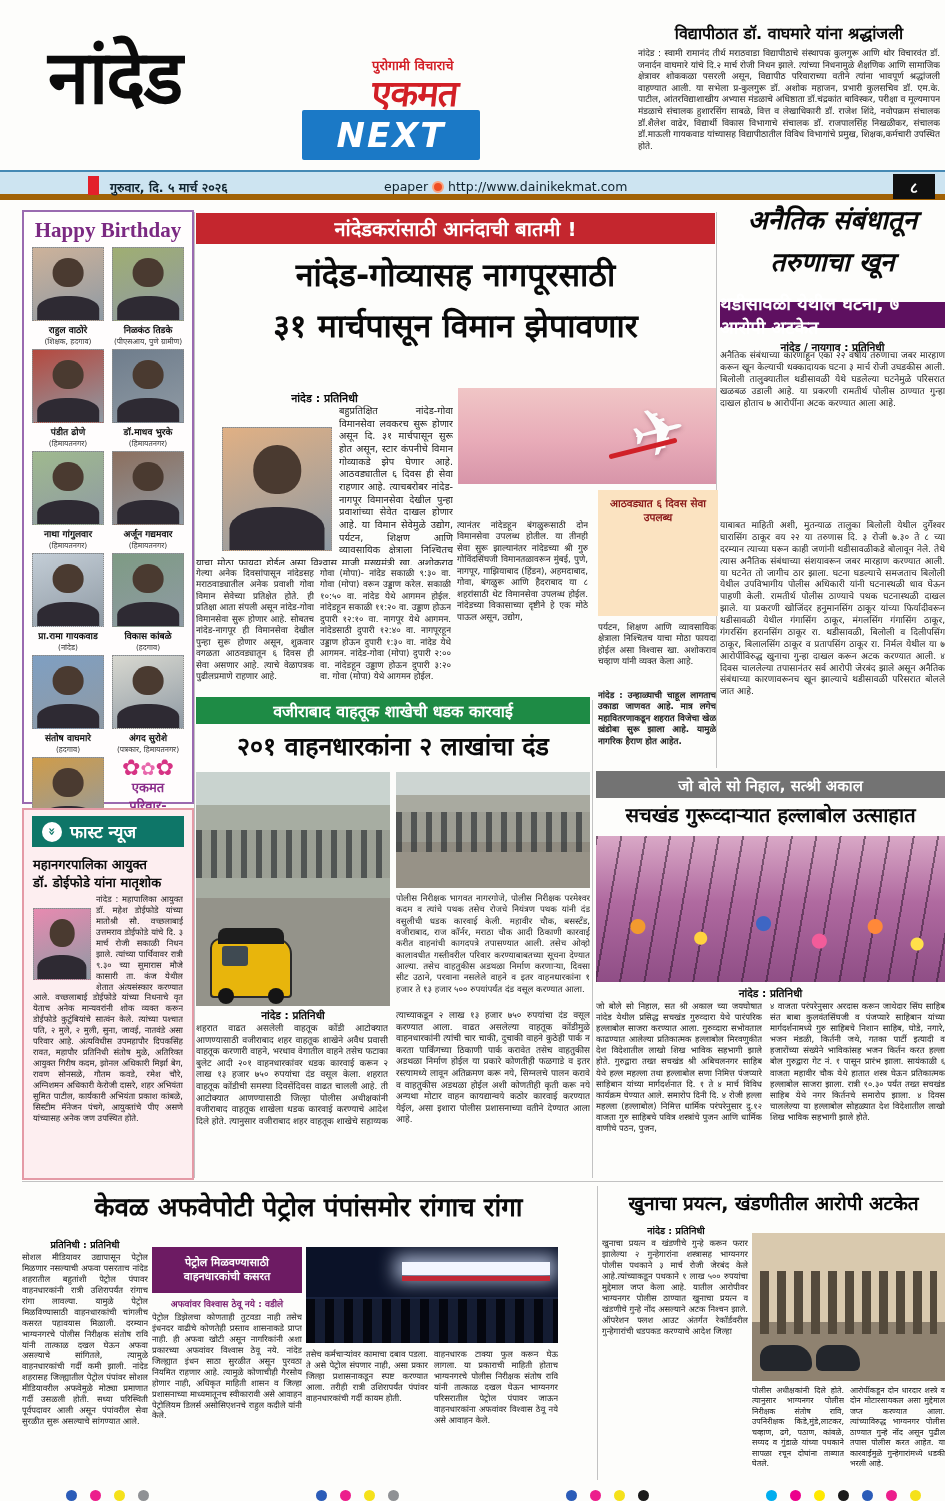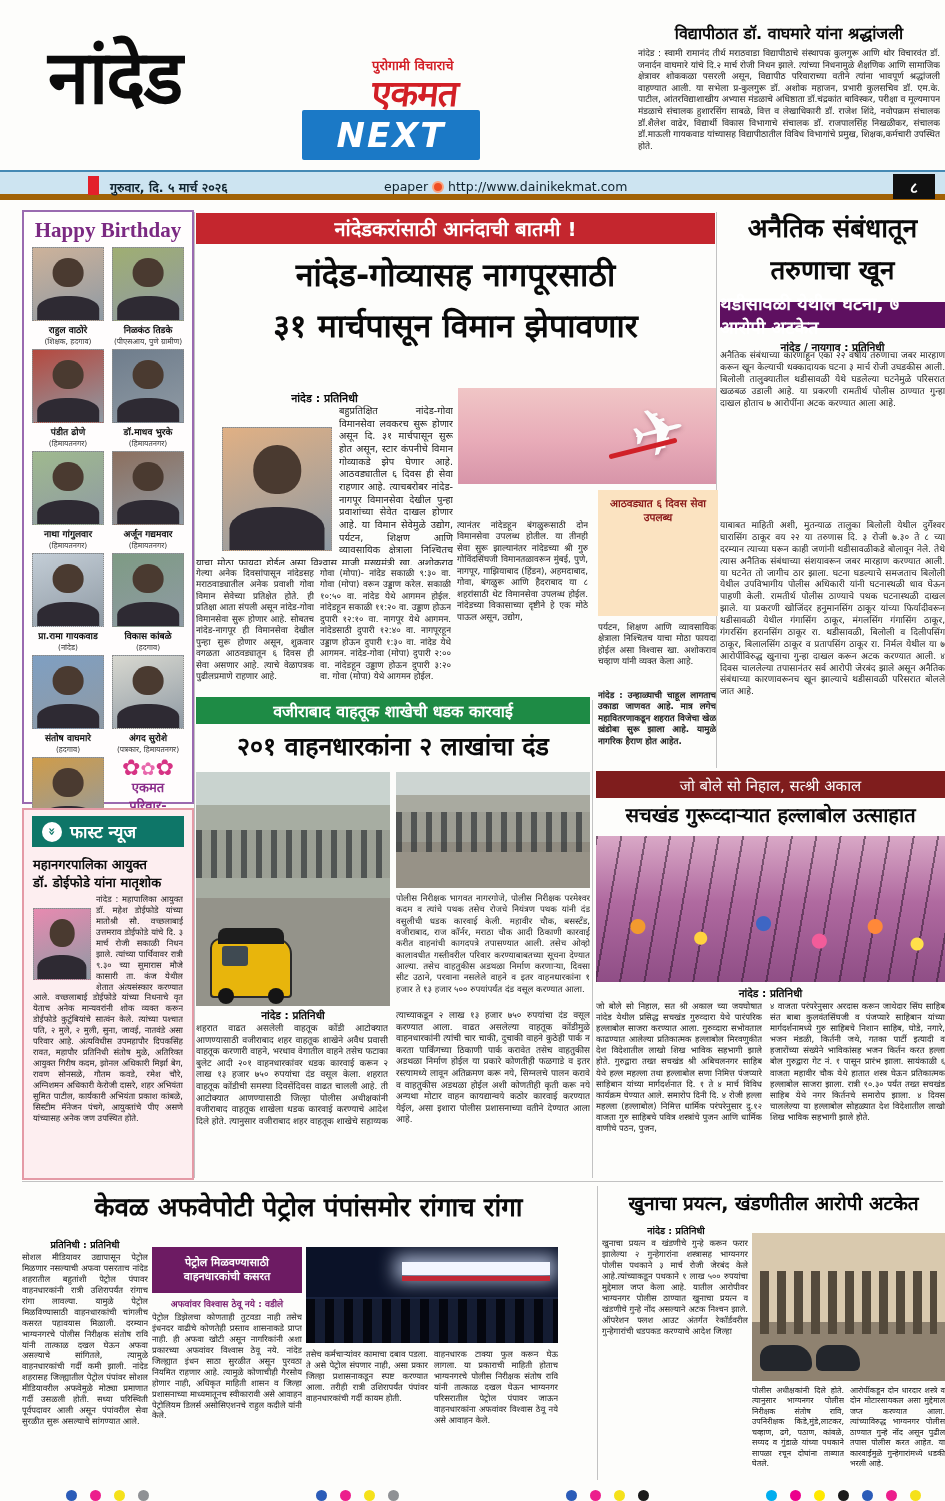--- a/index.html
+++ b/index.html
@@ -14,21 +14,21 @@
   .mast-city{font-size:74px;font-weight:800;color:#0b0b0b;line-height:1.0;letter-spacing:-2px;}
   .tagline{color:#d21f26;font-weight:700;font-size:13px;}
   .brand{color:#d21f26;font-weight:800;font-size:36px;transform:skewX(-6deg);letter-spacing:-1px;}
   .nextbox{background:#1b79c6;color:#fff;font-weight:800;font-style:italic;font-size:34px;display:flex;align-items:center;justify-content:center;letter-spacing:2px;border-radius:2px;}
   .datebar{background:#cde4f1;border-top:2px solid #4589b4;border-bottom:6px solid #a16207;}
   .pagenum{background:#111;color:#fff;display:flex;align-items:center;justify-content:center;font-size:15px;font-weight:700;}
   .epicon{display:inline-block;width:12px;height:12px;border-radius:50%;background:#f04e23;border:2px solid #f9a582;box-sizing:border-box;vertical-align:-2px;}
   
   .kicker-red{background:#c4262e;color:#fff;font-weight:700;display:flex;align-items:center;justify-content:center;}
   .kicker-green{background:#1e8b45;color:#fff;font-weight:700;display:flex;align-items:center;justify-content:center;}
-  .kicker-purple{background:#7f1d1d;color:#fff;font-weight:400;display:flex;align-items:center;justify-content:center;}
+  .kicker-purple{background:#737373;color:#fff;font-weight:700;display:flex;align-items:center;justify-content:center;}
   .subhead-purple{background:#5e1060;color:#fff;font-weight:700;display:flex;align-items:center;justify-content:center;}
   .pbox{background:#6d1b63;color:#fff;font-weight:700;display:flex;align-items:center;justify-content:center;text-align:center;line-height:1.25;padding:2px 4px;box-sizing:border-box;}
   
   .bday{border:2px solid #9a6ab0;background:#fffdfd;box-sizing:border-box;}
   .bday-title{font-family:"Liberation Serif","DejaVu Serif",serif;color:#7b2982;font-weight:700;font-size:21px;text-align:center;padding:6px 0 2px;}
   .bgrid{display:grid;grid-template-columns:1fr 1fr;gap:3px 6px;padding:2px 7px;}
   .bcell{text-align:center;}
   .bname{font-size:9px;font-weight:700;margin-top:2px;color:#111;}
   .bdet{font-size:7.5px;color:#333;}
   .portrait{position:relative;border:1px dotted #8a8a8a;width:70px;height:72px;margin:0 auto;background:linear-gradient(160deg,var(--tint,#b9c4cc),#8f9aa4);overflow:hidden;}
@@ -216,21 +216,21 @@
   </div>
   <div class="abs schedbox" style="left:598px;top:490px;width:120px;height:126px;">
     <div class="schedtitle">आठवड्यात ६ दिवस सेवा उपलब्ध</div>
   </div>
   <div class="abs jt" style="left:196px;top:568px;width:118px;height:134px;font-size:8.7px;">गेल्या अनेक दिवसांपासून नांदेडसह मराठवाड्यातील अनेक प्रवाशी गोवा विमान सेवेच्या प्रतिक्षेत होते. ही प्रतिक्षा आता संपली असून नांदेड-गोवा विमानसेवा सुरू होणार आहे. सोबतच नांदेड-नागपूर ही विमानसेवा देखील पुन्हा सुरू होणार असून, शुक्रवार वगळता आठवड्यातून ६ दिवस ही सेवा असणार आहे. त्याचे वेळापत्रक पुढीलप्रमाणे राहणार आहे.</div>
   <div class="abs jt" style="left:320px;top:568px;width:131px;height:134px;font-size:8.7px;">गोवा (मोपा)- नांदेड सकाळी ९:३० वा. गोवा (मोपा) वरून उड्डाण करेल. सकाळी १०:५० वा. नांदेड येथे आगमन होईल. नांदेडहून सकाळी ११:२० वा. उड्डाण होऊन दुपारी १२:१० वा. नागपूर येथे आगमन. नांदेडसाठी दुपारी १२:४० वा. नागपूरहून उड्डाण होऊन दुपारी १:३० वा. नांदेड येथे आगमन. नांदेड-गोवा (मोपा) दुपारी २:०० वा. नांदेडहून उड्डाण होऊन दुपारी ३:२० वा. गोवा (मोपा) येथे आगमन होईल.</div>
   <div class="abs jt" style="left:457px;top:520px;width:131px;height:182px;font-size:8.7px;">त्यानंतर नांदेडहून बंगळुरूसाठी दोन विमानसेवा उपलब्ध होतील. या तीनही सेवा सुरू झाल्यानंतर नांदेडच्या श्री गुरु गोविंदसिंघजी विमानतळावरून मुंबई, पुणे, नागपूर, गाझियाबाद (हिंडन), अहमदाबाद, गोवा, बंगळुरू आणि हैदराबाद या ८ शहरांसाठी थेट विमानसेवा उपलब्ध होईल. नांदेडच्या विकासाच्या दृष्टीने हे एक मोठे पाऊल असून, उद्योग,</div>
   <div class="abs jt" style="left:598px;top:622px;width:118px;height:58px;font-size:8.7px;">पर्यटन, शिक्षण आणि व्यावसायिक क्षेत्राला निश्चितच याचा मोठा फायदा होईल असा विश्वास खा. अशोकराव चव्हाण यांनी व्यक्त केला आहे.</div>
   <div class="abs jt" style="left:598px;top:690px;width:118px;height:68px;font-size:8.7px;font-weight:600;">नांदेड : उन्हाळ्याची चाहूल लागताच उकाडा जाणवत आहे. मात्र लगेच महावितरणाकडून शहरात विजेचा खेळ खंडोबा सुरू झाला आहे. यामुळे नागरिक हैराण होत आहेत.</div>
 
-  <div class="abs ctr" style="left:720px;top:208px;width:225px;font-weight:800;font-size:26px;line-height:1.6;color:#0a0a0a;">
+  <div class="abs ctr" style="left:720px;top:200px;width:225px;font-weight:800;font-size:26px;line-height:1.6;color:#0a0a0a;font-style:italic;">
     <div class="nowrap">अनैतिक संबंधातून</div>
     <div class="nowrap">तरुणाचा खून</div>
   </div>
   <div class="abs subhead-purple" style="left:720px;top:302px;width:225px;height:26px;font-size:18px;">थडीसावळी येथील घटना, ७ आरोपी अटकेत</div>
   <div class="abs ctr hd" style="left:720px;top:340px;width:225px;font-size:10.5px;">नांदेड / नायगाव : प्रतिनिधी</div>
   <div class="abs jt" style="left:720px;top:350px;width:225px;height:166px;font-size:9px;">
     <span>अनैतिक संबंधाच्या कारणाहून एका २२ वर्षीय तरुणाचा जबर मारहाण करून खून केल्याची धक्कादायक घटना ३ मार्च रोजी उघडकीस आली. बिलोली तालुक्यातील थडीसावळी येथे घडलेल्या घटनेमुळे परिसरात खळबळ उडाली आहे. या प्रकरणी रामतीर्थ पोलीस ठाण्यात गुन्हा दाखल होताच ७ आरोपींना अटक करण्यात आला आहे.</span>
   </div>
   <div class="abs jt" style="left:720px;top:520px;width:225px;height:246px;font-size:9px;">याबाबत माहिती अशी, मुतन्याळ तालुका बिलोली येथील दुर्गेश्वर घारासिंग ठाकूर वय २२ या तरुणास दि. ३ रोजी ७.३० ते ८ च्या दरम्यान त्याच्या घरून काही जणांनी थडीसावळीकडे बोलावून नेले. तेथे त्यास अनैतिक संबंधाच्या संशयावरून जबर मारहाण करण्यात आली. या घटनेत तो जागीच ठार झाला. घटना घडल्याचे समजताच बिलोली येथील उपविभागीय पोलीस अधिकारी यांनी घटनास्थळी धाव घेऊन पाहणी केली. रामतीर्थ पोलीस ठाण्याचे पथक घटनास्थळी दाखल झाले. या प्रकरणी खोजिंदर हनुमानसिंग ठाकूर यांच्या फिर्यादीवरून थडीसावळी येथील गंगासिंग ठाकूर, मंगलसिंग गंगासिंग ठाकूर, गंगरसिंग हरानसिंग ठाकूर रा. थडीसावळी, बिलोली व दिलीपसिंग ठाकूर, बिलालसिंग ठाकूर व प्रतापसिंग ठाकूर रा. निर्मल येथील या ७ आरोपींविरुद्ध खुनाचा गुन्हा दाखल करून अटक करण्यात आली. ४ दिवस चाललेल्या तपासानंतर सर्व आरोपी जेरबंद झाले असून अनैतिक संबंधाच्या कारणावरूनच खून झाल्याचे थडीसावळी परिसरात बोलले जात आहे.</div>
 

